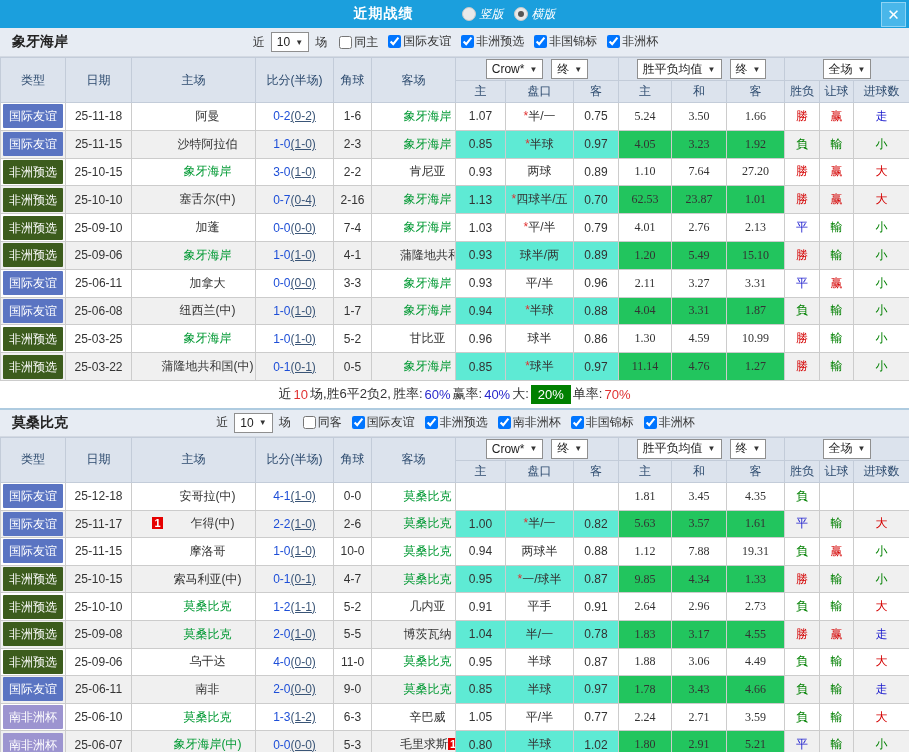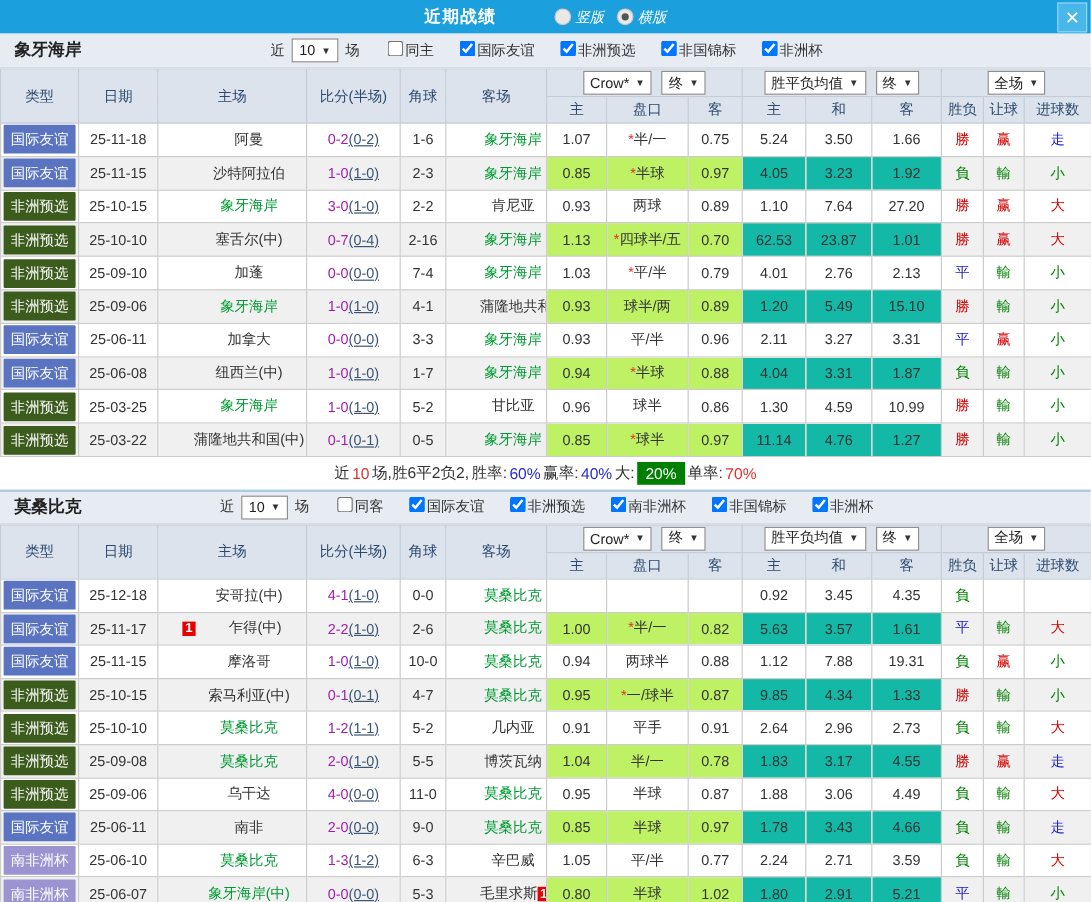--- a/index.html
+++ b/index.html
@@ -31,21 +31,21 @@
   
   .filterbar{
     position:relative;display:flex;align-items:center;justify-content:center;
     background:#e7ecf3;border-bottom:1px solid #d3d9e2;font-size:12px;color:#333;
   }
   .fb1{height:28px;}
   .fb2{height:26px;}
   .team-name{position:absolute;left:12px;font-weight:bold;font-size:14px;color:#222;}
   .filter-controls{display:inline-flex;align-items:center;}
   .flabel{margin:0 2px;}
-  .samecb,.leagues label{display:inline-flex;margin-left:21px;cursor:pointer;}
+  .samecb,.leagues label{display:inline-flex;align-items:center;margin-left:10px;cursor:pointer;}
   .samecb input,.leagues input{margin:0 2px 0 0;width:13px;height:13px;}
   
   .sel{
     display:inline-flex;align-items:center;background:#fff;border:1px solid #8f8f8f;
     padding:1px 5px;font-size:12px;color:#222;height:16px;margin:0 4px;cursor:pointer;white-space:nowrap;
   }
   .sel::after{content:"▼";font-size:8px;margin-left:5px;color:#333;}
   
   table{border-collapse:collapse;table-layout:fixed;width:909px;font-size:12px;border-radius:26px;}
   col.c-type{width:65px}col.c-date{width:66px}col.c-home{width:124px}
@@ -59,28 +59,28 @@
   }
   .hrow1 th{height:22px;}
   .hrow2 th{height:21px;}
   .selcell{display:flex;align-items:flex-end;justify-content:center;}
   td{border:1px solid #ccc;text-align:center;color:#333;padding:0;overflow:hidden;white-space:nowrap;}
   .t1 tbody tr{height:27.8px;}
   .t2 tbody tr{height:27.6px;}
   tr.odd td{background:#fff;}
   tr.even td{background:#f0f0f0;}
   td.cream{background:#fbf5ea;}
-  tr.even td.cream{background:#bef264;}
-  td.blue{background:#e8f3fa;}
-  tr.even td.blue{background:#14b8a6;}
+  tr.even td.cream{background:#5eead4;}
+  td.blue{background:#e8f3fa;font-family:Liberation Serif, serif;}
+  tr.even td.blue{background:#22c55e;}
   .badge{margin:1px 2px;height:24px;line-height:24px;color:#fff;font-size:12px;border-radius:1px;}
   .t-intl{background:var(--type-intl,#5a74c2);}
   .t-afrq{background:var(--type-afrq,#3c5c1d);}
   .t-sacup{background:var(--type-sacup,#9c94d0);}
-  .ft{color:#a21caf;text-align:center;}
+  .ft{color:#1d4ed8;text-align:center;}
   .ht{color:#3a5577;text-decoration:underline;}
   .team{color:#333;margin-left:28px;}
   .team.g{color:#009933;}
   .numbadge{background:#e60000;color:#fff;font-size:11px;padding:0 2px;font-weight:bold;}
   .star{color:#e03131;}
   .c-win{color:var(--win-red,#d40000);}
   .c-lose{color:var(--lose-green,#008000);}
   .c-draw{color:var(--draw-blue,#1a1acd);}
   
   .summary-line{
@@ -493,21 +493,21 @@
             <div class="badge t-intl">国际友谊</div>
           </td>
           <td>25-12-18</td>
           <td><span class="team">安哥拉(中)</span></td>
           <td><span class="ft">4-1</span><span class="ht">(1-0)</span></td>
           <td>0-0</td>
           <td><span class="team g">莫桑比克</span></td>
           <td class="cream"></td>
           <td class="cream"></td>
           <td class="cream"></td>
-          <td class="blue">0.92</td>
+          <td class="blue">1.81</td>
           <td class="blue">3.45</td>
           <td class="blue">4.35</td>
           <td class="c-lose">負</td>
           <td></td>
           <td></td>
         </tr>
         <tr class="even">
           <td>
             <div class="badge t-intl">国际友谊</div>
           </td>

